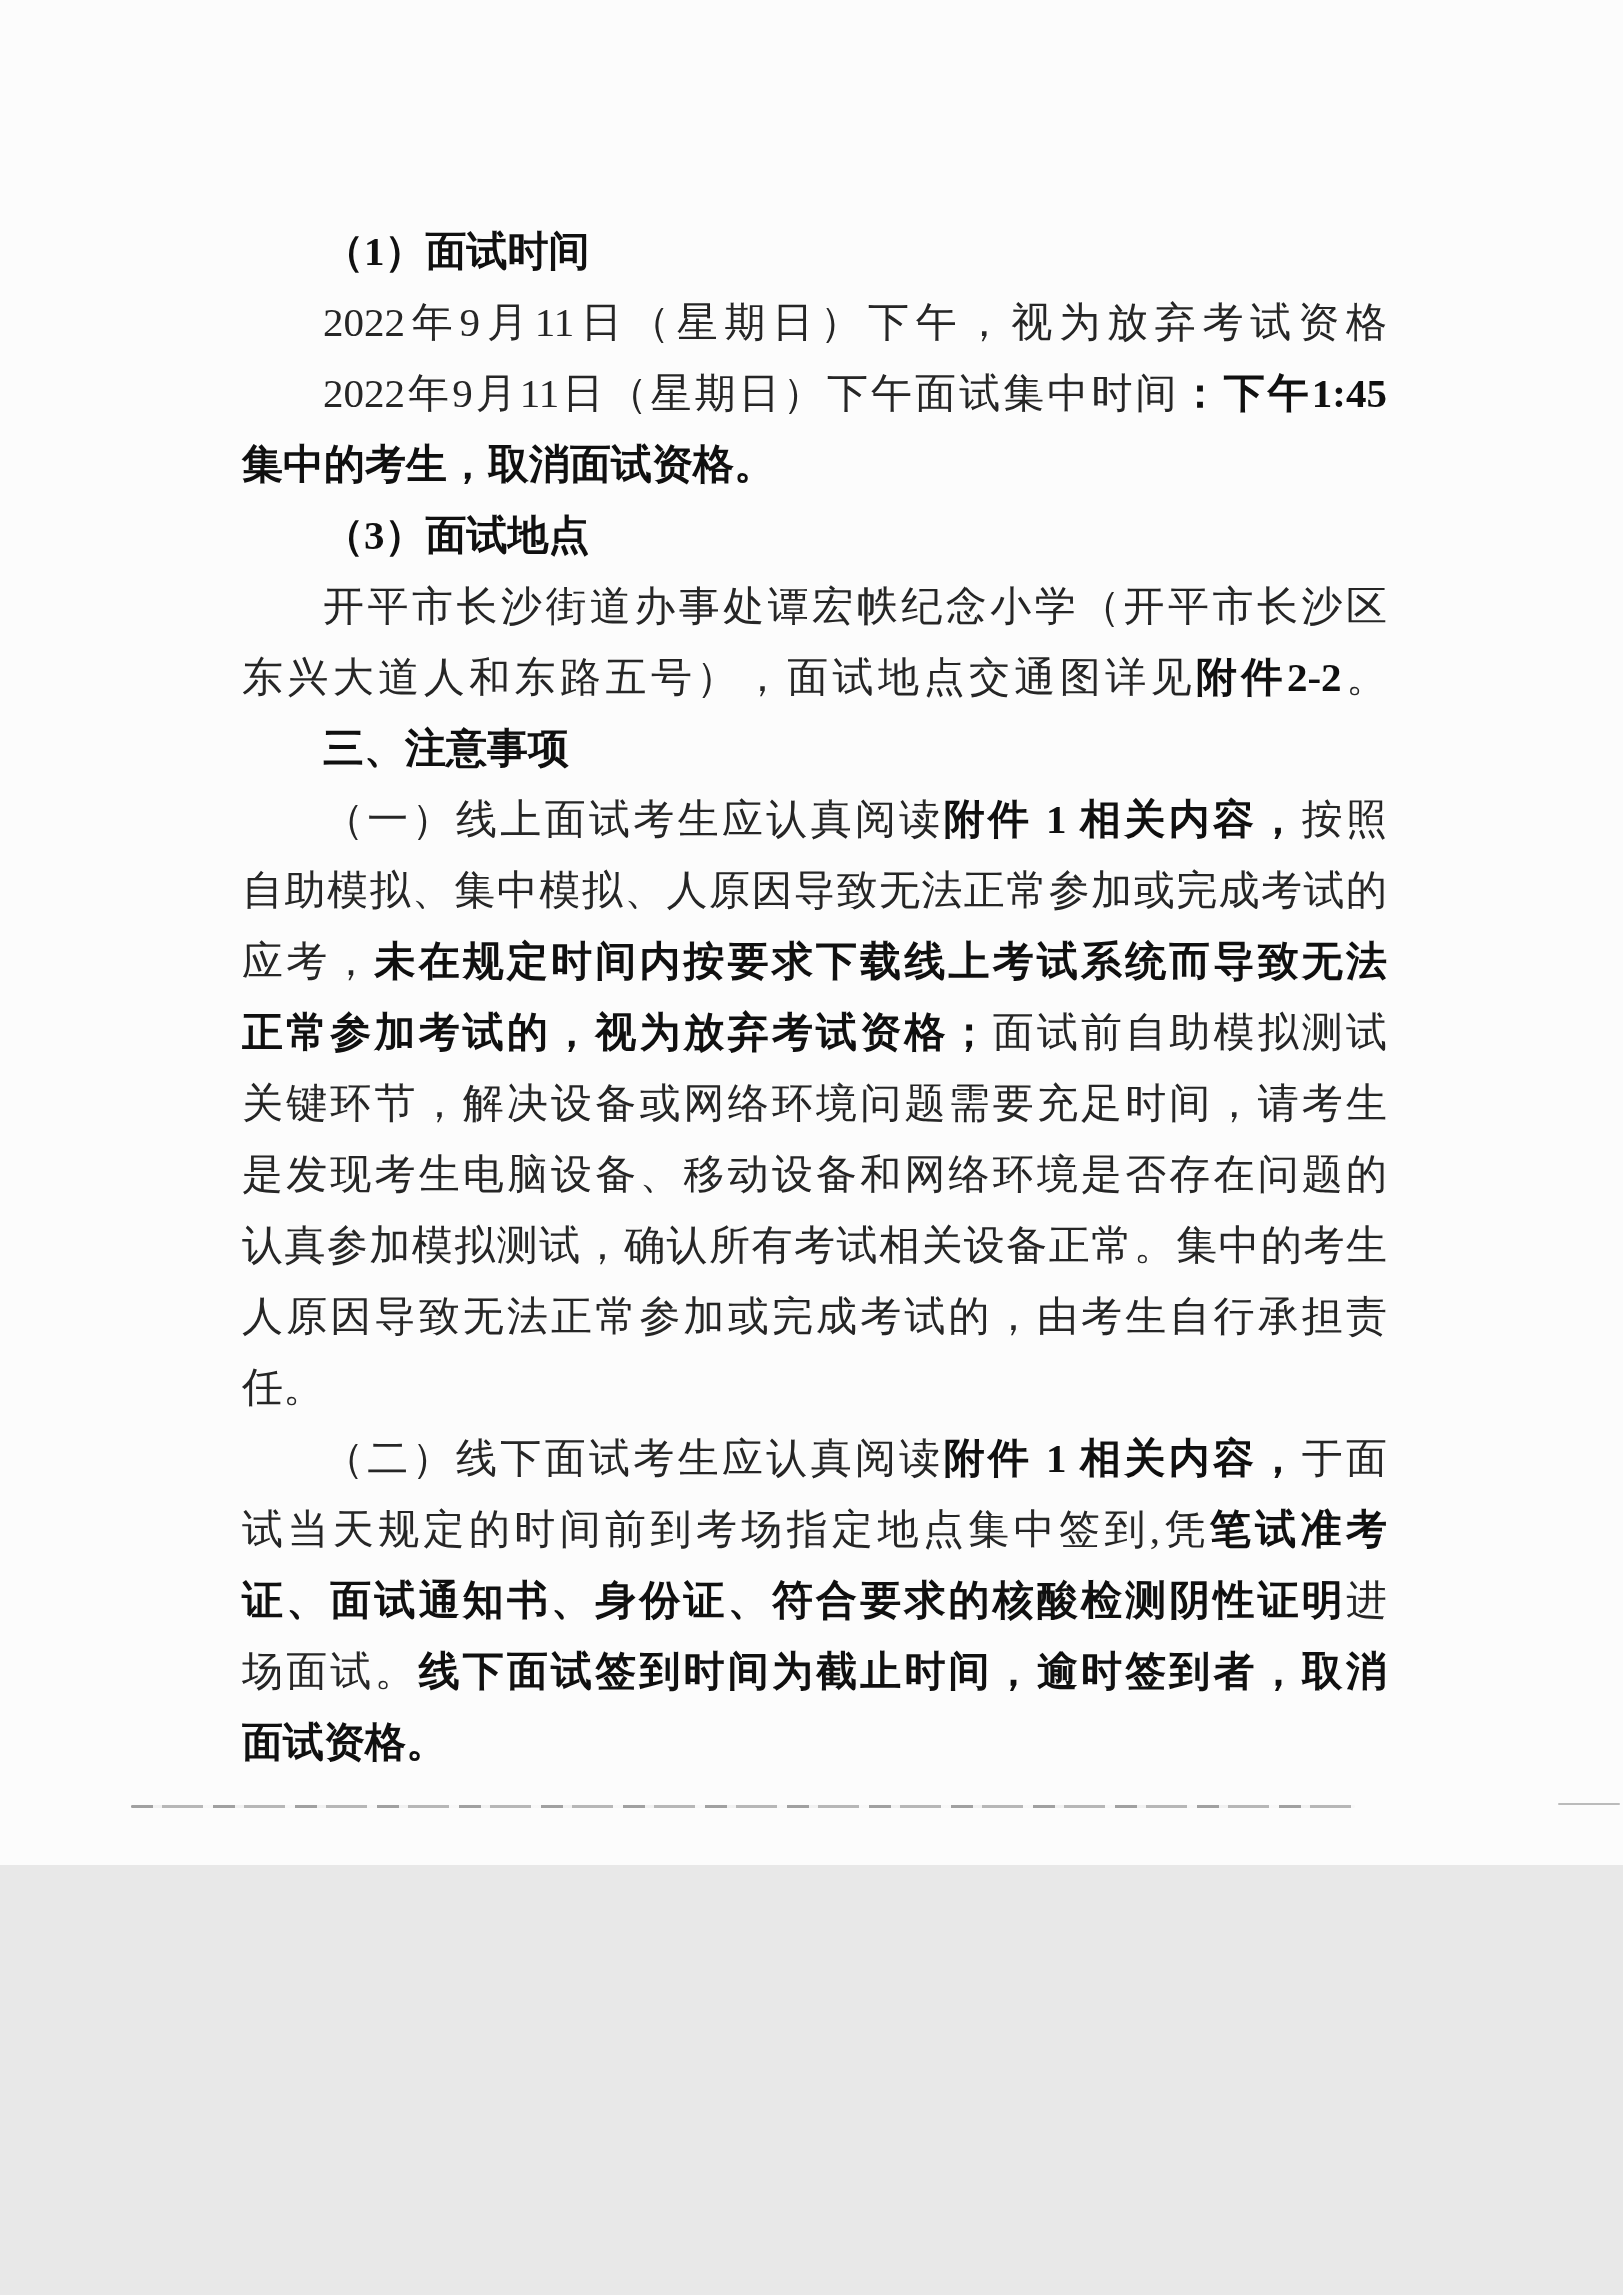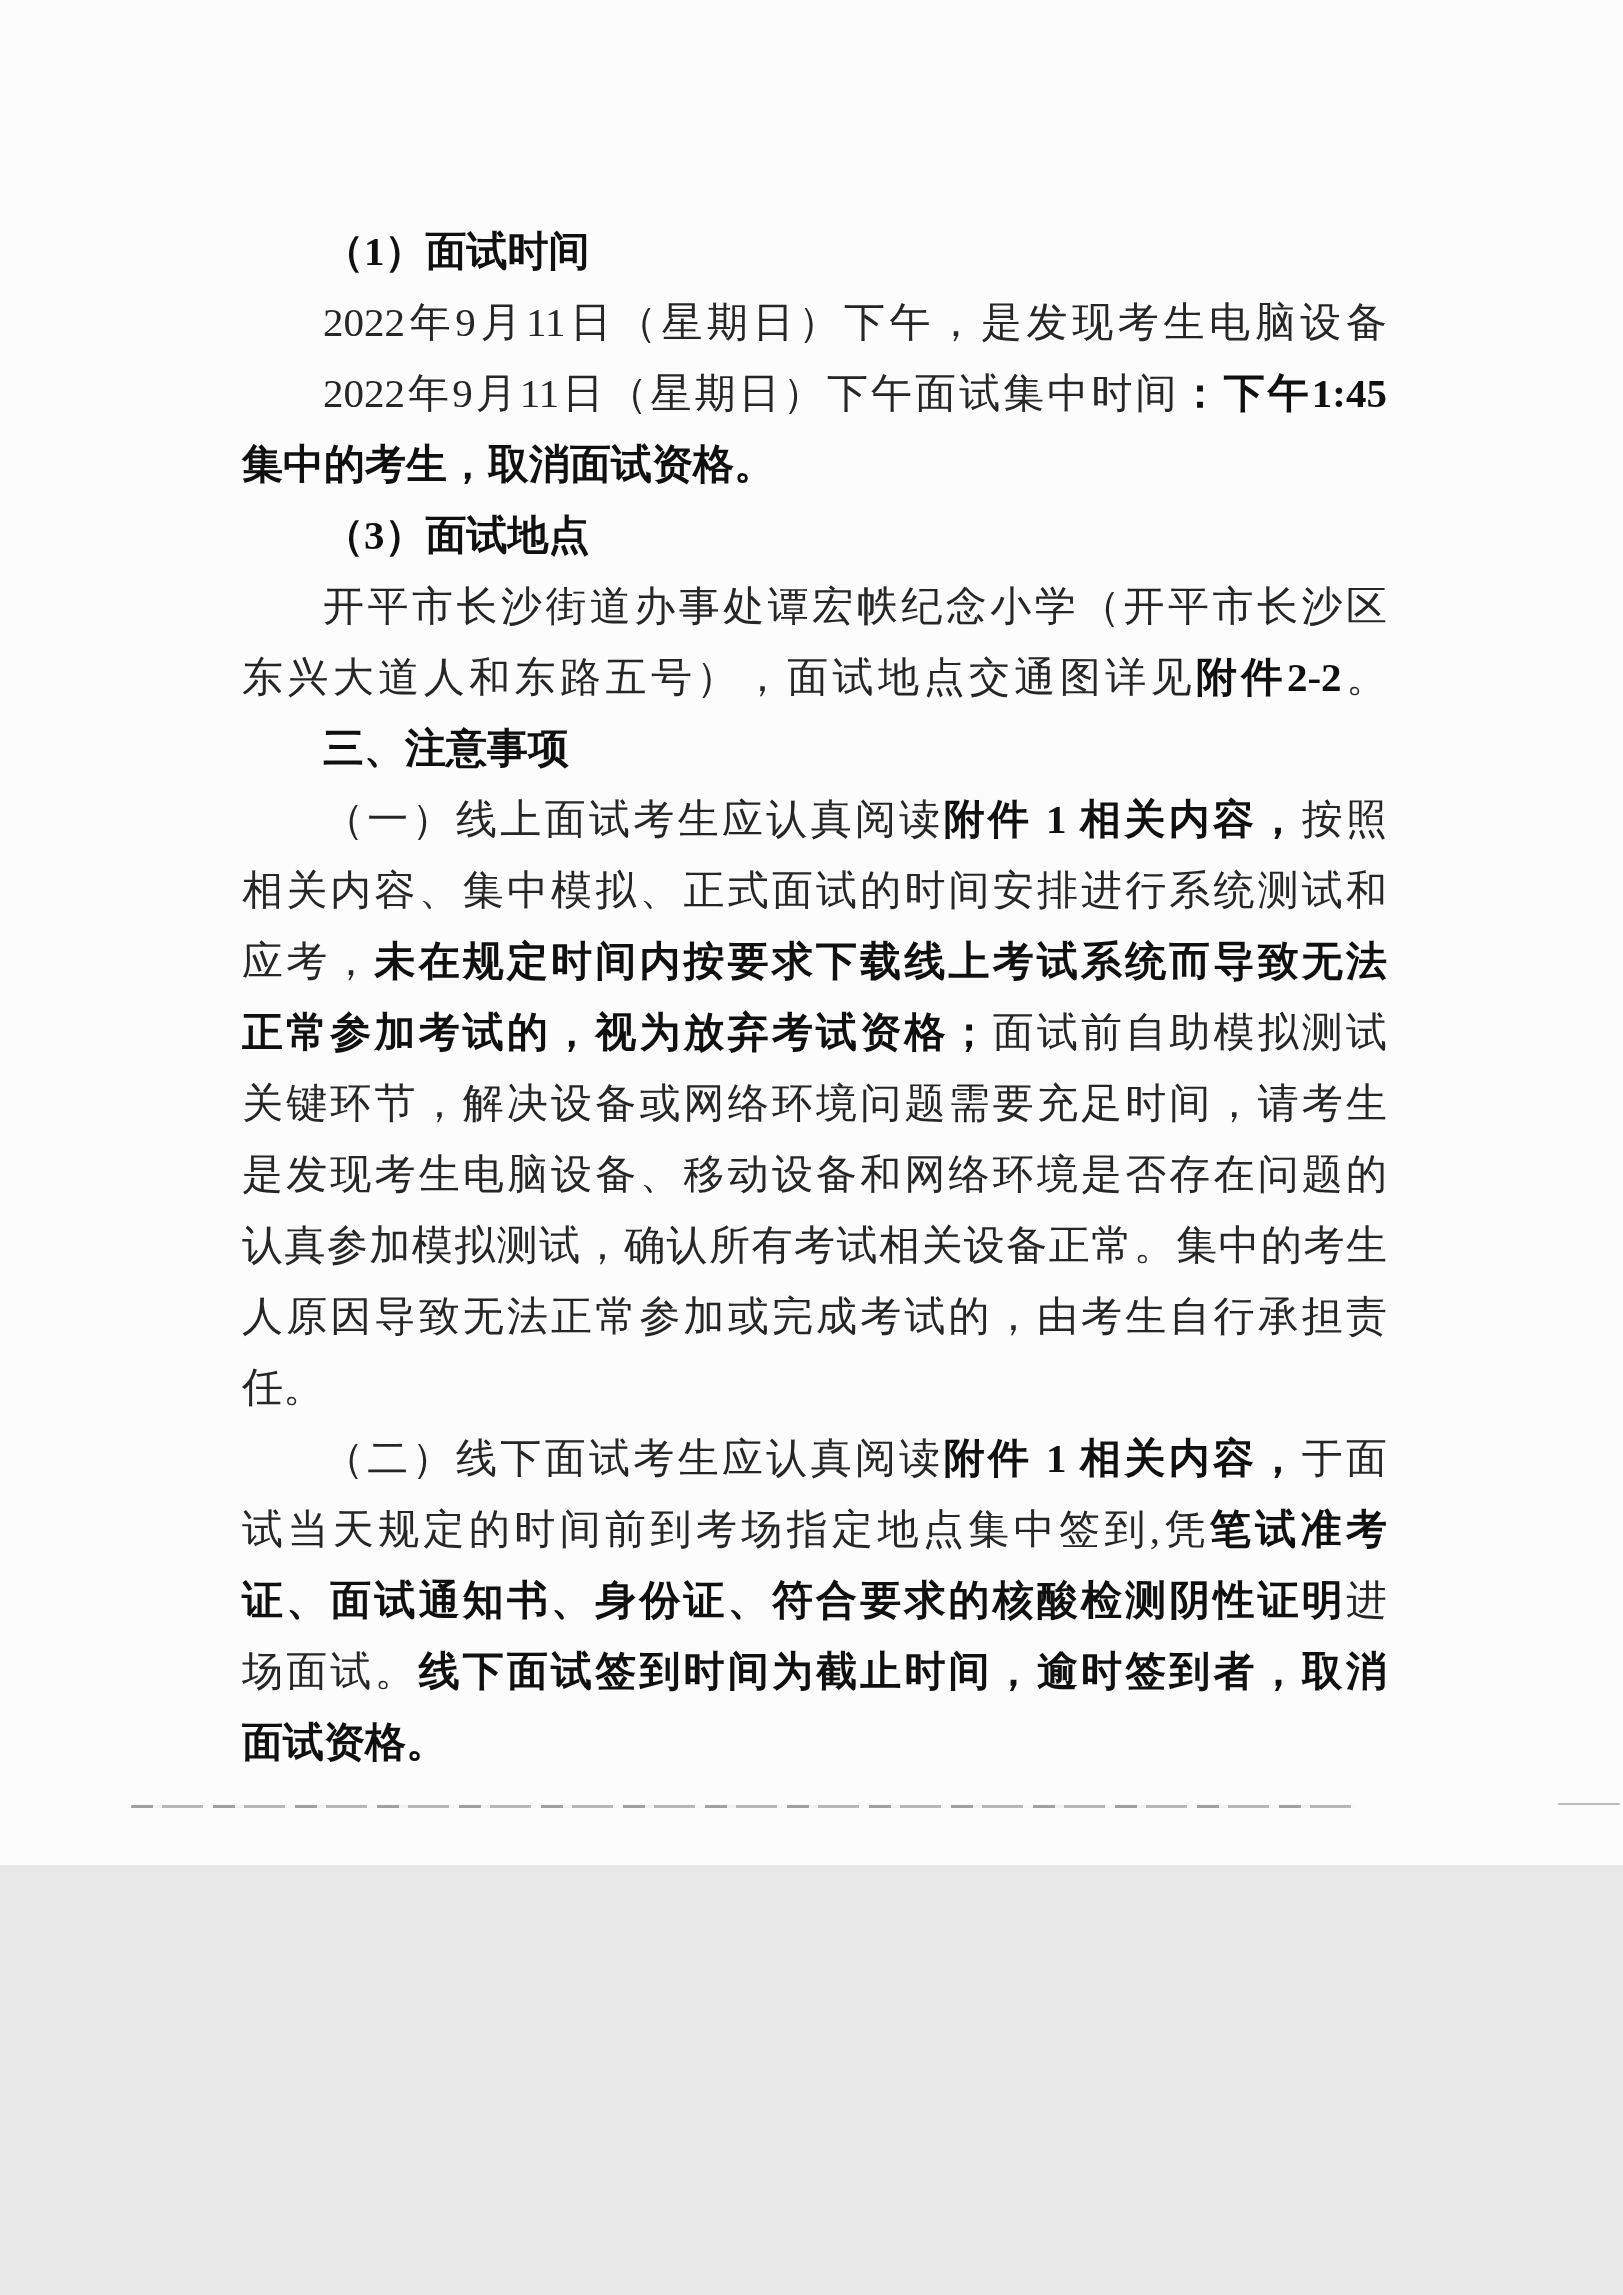--- a/index.html
+++ b/index.html
@@ -51,29 +51,29 @@
     filter:blur(0.8px);
     opacity:.45;
   }
 </style>
 </head>
 <body>
 
 <div class="page">
   <div class="textcol" id="textcol">
       <div class="line indent"><span class="run bold">（1）面试时间</span></div>
-      <div class="line indent justify"><span class="run">2022年9月11日（星期日）下午，是发现考生电脑设备</span></div>
+      <div class="line indent justify"><span class="run">2022年9月11日（星期日）下午，视为放弃考试资格</span></div>
       <div class="line indent justify"><span class="run">2022年9月11日（星期日）下午面试集中时间</span><span class="run bold">：下午1:45</span></div>
       <div class="line"><span class="run bold">集中的考生，取消面试资格。</span></div>
       <div class="line indent"><span class="run bold">（3）面试地点</span></div>
       <div class="line indent justify"><span class="run">开平市长沙街道办事处谭宏帙纪念小学（开平市长沙区</span></div>
       <div class="line justify"><span class="run">东兴大道人和东路五号），面试地点交通图详见</span><span class="run bold">附件2-2</span><span class="run">。</span></div>
       <div class="line indent"><span class="run bold">三、注意事项</span></div>
       <div class="line indent justify"><span class="run">（一）线上面试考生应认真阅读</span><span class="run bold">附件 1 相关内容，</span><span class="run">按照</span></div>
-      <div class="line justify"><span class="run">相关内容、集中模拟、正式面试的时间安排进行系统测试和</span></div>
+      <div class="line justify"><span class="run">自助模拟、集中模拟、人原因导致无法正常参加或完成考试的</span></div>
       <div class="line justify"><span class="run">应考，</span><span class="run bold">未在规定时间内按要求下载线上考试系统而导致无法</span></div>
       <div class="line justify"><span class="run bold">正常参加考试的，视为放弃考试资格；</span><span class="run">面试前自助模拟测试</span></div>
       <div class="line justify"><span class="run">关键环节，解决设备或网络环境问题需要充足时间，请考生</span></div>
       <div class="line justify"><span class="run">是发现考生电脑设备、移动设备和网络环境是否存在问题的</span></div>
       <div class="line justify"><span class="run">认真参加模拟测试，确认所有考试相关设备正常。集中的考生</span></div>
       <div class="line justify"><span class="run">人原因导致无法正常参加或完成考试的，由考生自行承担责</span></div>
       <div class="line"><span class="run">任。</span></div>
       <div class="line indent justify"><span class="run">（二）线下面试考生应认真阅读</span><span class="run bold">附件 1 相关内容，</span><span class="run">于面</span></div>
       <div class="line justify"><span class="run">试当天规定的时间前到考场指定地点集中签到,凭</span><span class="run bold">笔试准考</span></div>
       <div class="line justify"><span class="run bold">证、面试通知书、身份证、符合要求的核酸检测阴性证明</span><span class="run">进</span></div>

